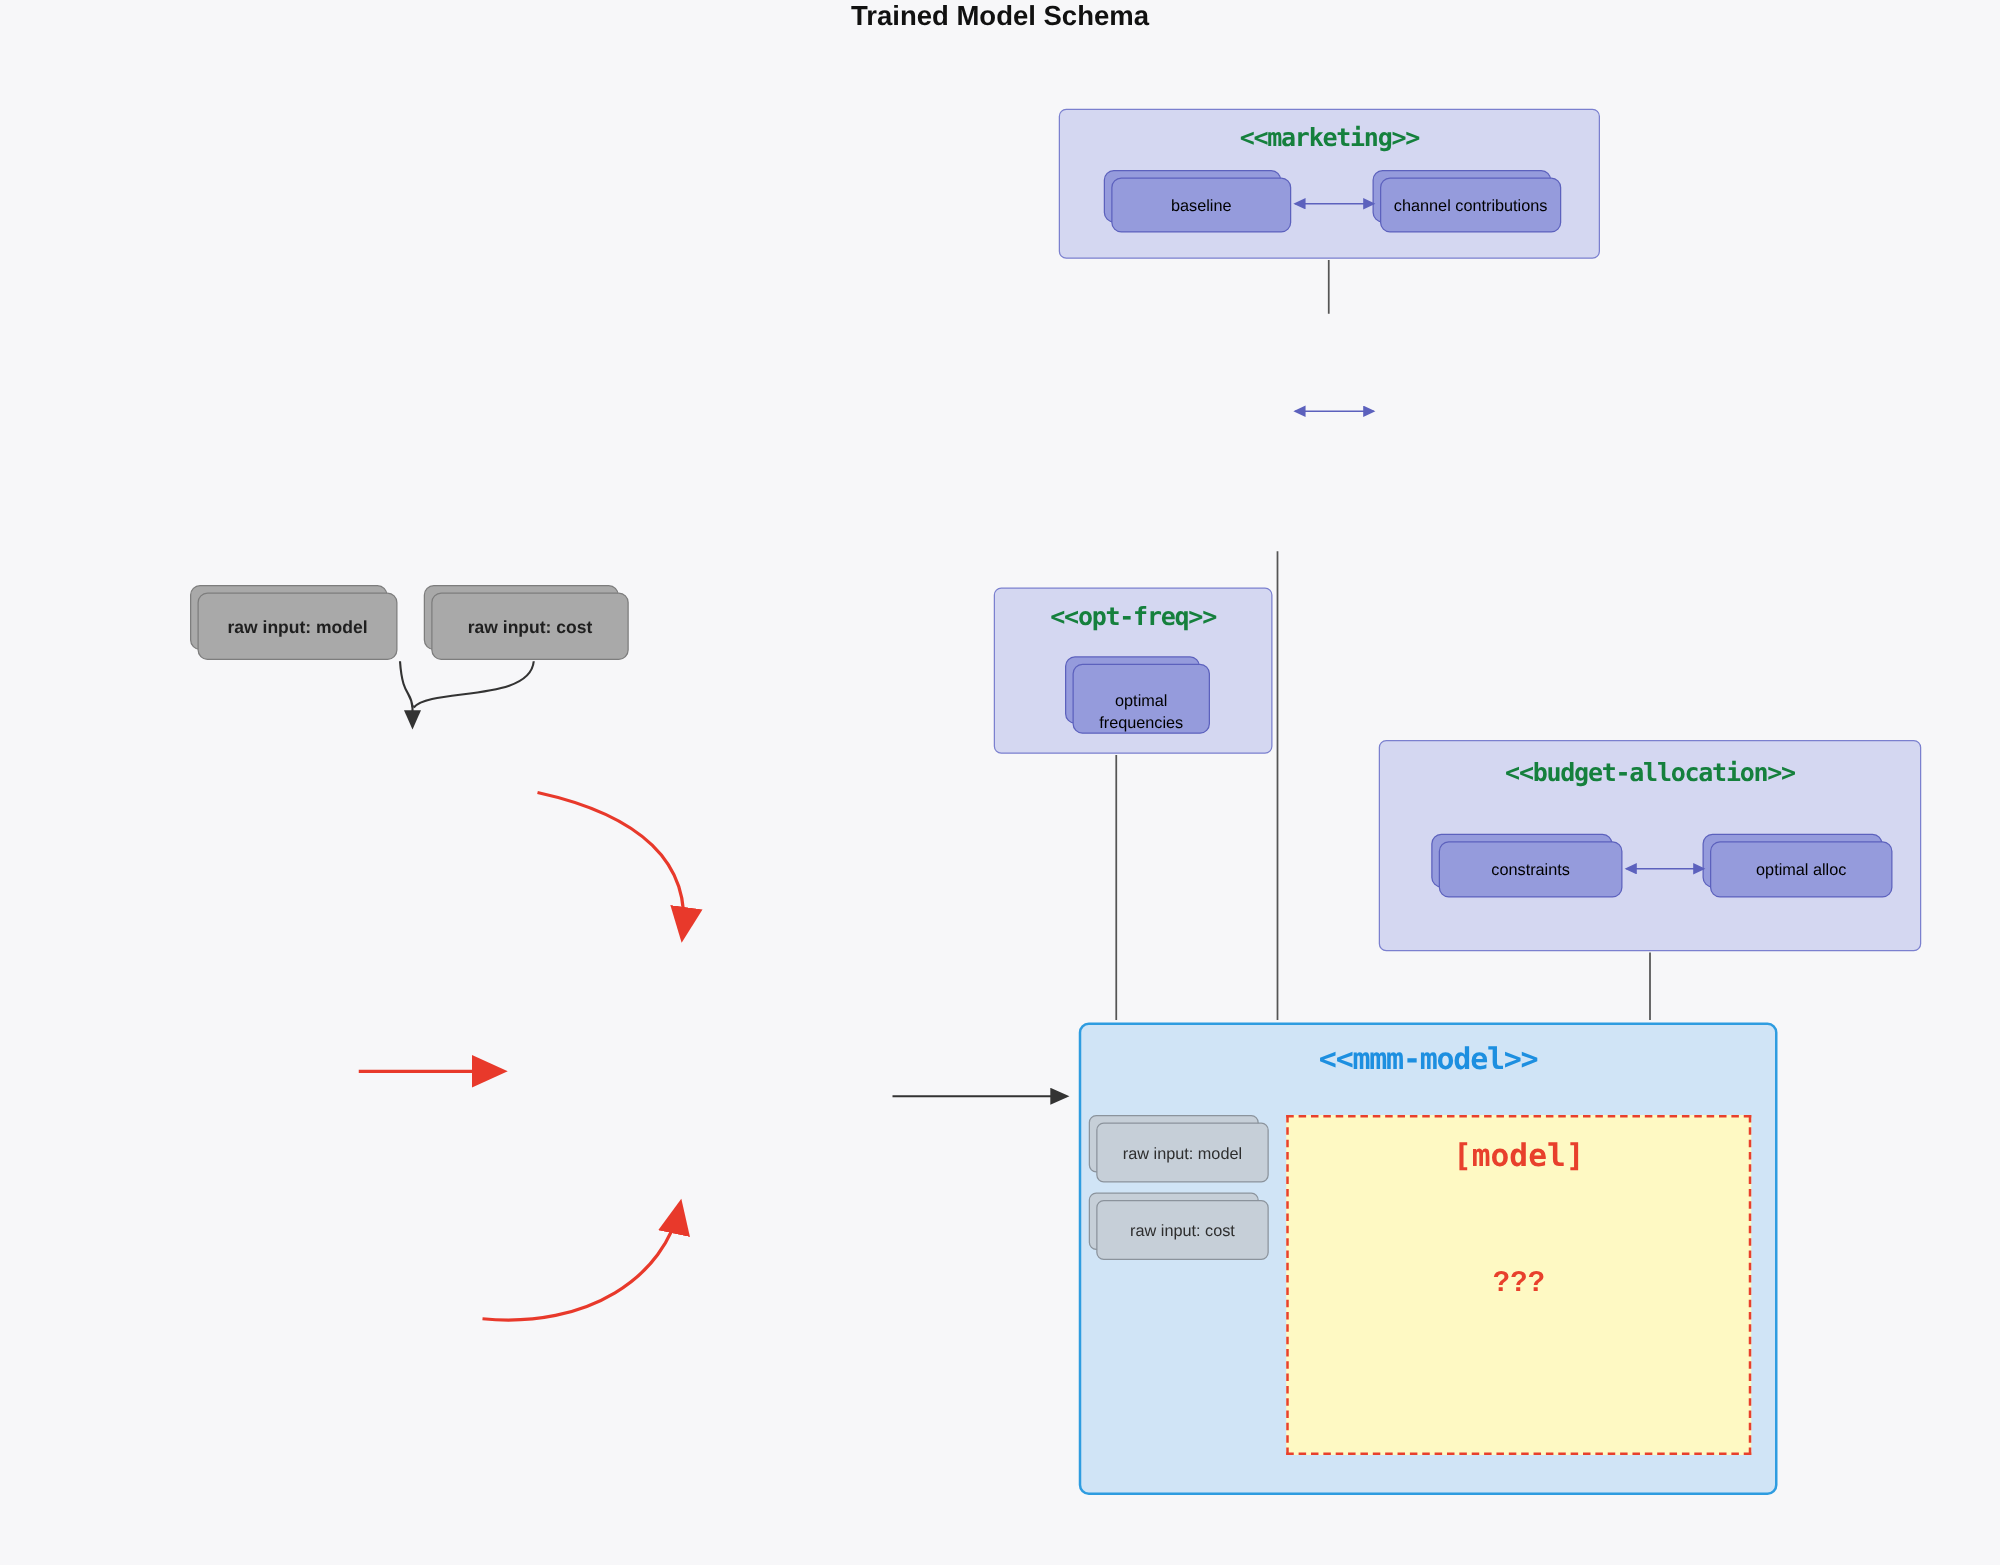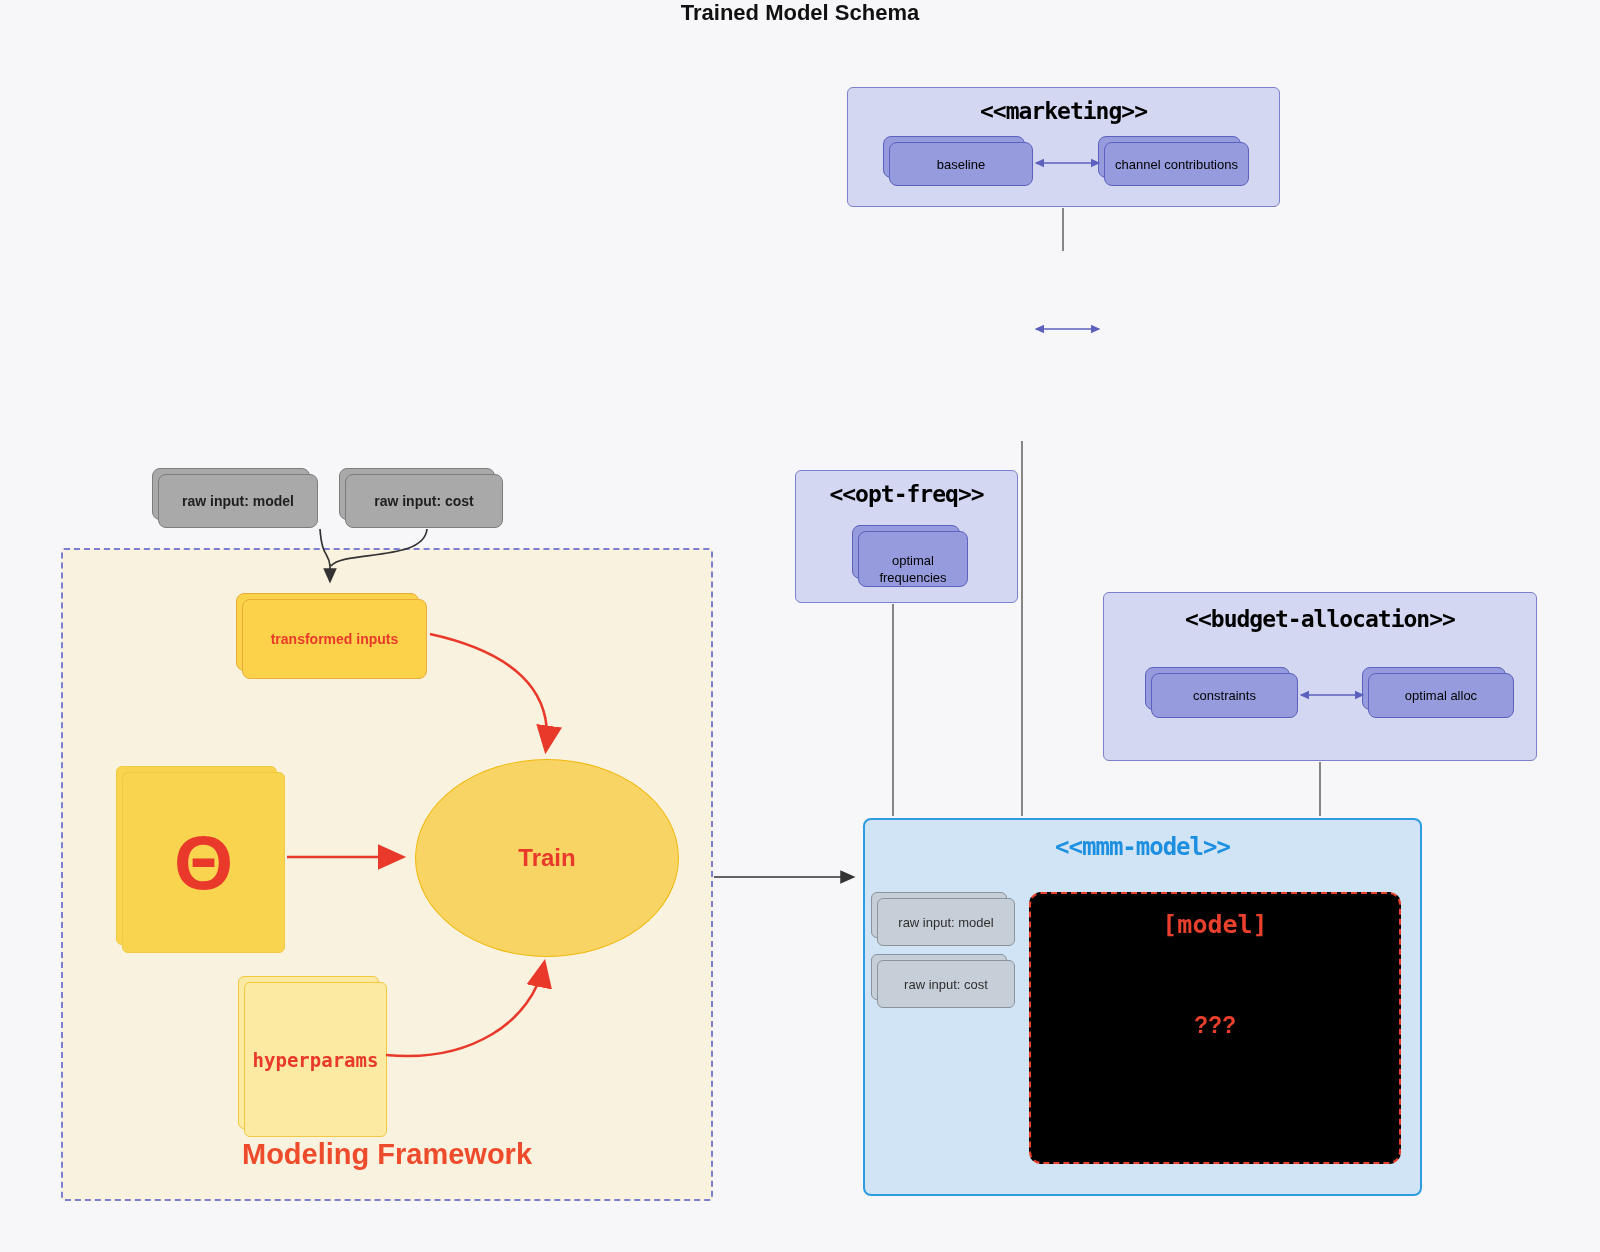--- a/index.html
+++ b/index.html
@@ -5,40 +5,40 @@
   html,body{margin:0;padding:0;background:#f7f7f9;}
   #canvas{position:relative;width:1591px;height:1252px;background:#f7f7f9;
           font-family:"Liberation Sans","DejaVu Sans",sans-serif;overflow:hidden;z-index:0;}
   .abs{position:absolute;box-sizing:border-box;}
 
   .page-title{left:0;top:8;width:1600px;text-align:center;font-size:22px;font-weight:bold;color:#111;}
 
   
   .lav{background:#d4d7f1;border:1.3px solid #7b80cf;border-radius:6px;z-index:0;}
   .lav-title{width:100%;text-align:center;font-family:"DejaVu Sans Mono","Liberation Mono",monospace;
-             font-weight:bold;font-size:23px;color:#000000;letter-spacing:-1px;}
+             font-weight:bold;font-size:20px;color:#15803d;letter-spacing:-1px;}
 
   
   .stack{position:absolute;box-sizing:border-box;display:flex;align-items:center;justify-content:center;
          text-align:center;}
   .stack::before{content:"";position:absolute;left:-7px;top:-7px;width:100%;height:100%;
          border:inherit;border-radius:inherit;background:inherit;z-index:-1;box-sizing:border-box;}
 
   .pnode{background:#959bdc;border:1.5px solid #5c61bd;border-radius:8px;
          font-size:13px;color:#000000;}
   .gnode{background:#a9a9a9;border:1.5px solid #7d7d7d;border-radius:8px;
          font-size:14px;font-weight:bold;color:#1f1f1f;}
   .gbnode{background:#c6cfd8;border:1.5px solid #8b939c;border-radius:6px;
          font-size:13px;color:#2e2e2e;}
 
   
   .mmm{background:#d0e4f6;border:2px solid #2e9ce0;border-radius:8px;z-index:0;}
   .mmm-title{width:100%;text-align:center;font-family:"DejaVu Sans Mono","Liberation Mono",monospace;
              font-weight:bold;font-size:24px;color:#1d8fe0;letter-spacing:-1px;}
-  .modelbox{background:#000000;border:2.5px dashed #e8402c;border-radius:12px;}
+  .modelbox{background:#fef9c3;border:2.5px dashed #e8402c;border-radius:0;}
   .modelbox .mlabel{position:absolute;top:16px;width:100%;text-align:center;
              font-family:"DejaVu Sans Mono","Liberation Mono",monospace;
              font-weight:bold;font-size:25px;color:#e8402c;}
   .modelbox .mq{position:absolute;top:118px;width:100%;text-align:center;
              font-weight:bold;font-size:23px;color:#e8402c;}
 
   
   .framework{background:#f9f2de;border:2px dashed #7a7fd2;border-radius:3px;z-index:0;}
   .fw-label{position:absolute;top:588px;width:100%;text-align:center;
             font-weight:bold;font-size:29px;color:#ed4b2c;}
@@ -104,35 +104,20 @@
     </div>
     <div class="stack gbnode" style="left:12px;top:140px;width:138px;height:48px;">
       <span>raw input: cost</span>
     </div>
     <div class="abs modelbox" style="left:164px;top:72px;width:372px;height:272px;">
       <div class="mlabel">[model]</div>
       <div class="mq">???</div>
     </div>
   </div>
 
-  <div class="abs framework" style="left:61px;top:548px;width:652px;height:653px;">
-    <div class="stack ynode-t" style="left:179px;top:49px;width:185px;height:80px;">
-      <span>transformed inputs</span>
-    </div>
-    <div class="stack ynode-theta" style="left:59px;top:222px;width:163px;height:181px;">
-      <span>Θ</span>
-    </div>
-    <div class="abs ellipse" style="left:352px;top:209px;width:264px;height:198px;">
-      <span>Train</span>
-    </div>
-    <div class="stack ynode-h" style="left:181px;top:432px;width:143px;height:155px;">
-      <span>hyperparams</span>
-    </div>
-    <div class="fw-label">Modeling Framework</div>
-  </div>
 
   <svg class="overlay" width="1600" height="1252" viewBox="0 0 1600 1252">
     <defs>
       <marker id="mBlack" orient="auto" markerWidth="10" markerHeight="9" refX="7.5" refY="4">
         <path d="M0,0 L9,4 L0,8 z" fill="#333"></path>
       </marker>
       <marker id="mRed" orient="auto" markerWidth="13" markerHeight="12" refX="9" refY="5">
         <path d="M0,0 L11,5 L0,10 z" fill="#e8392b"></path>
       </marker>
       <marker id="mPurple" orient="auto-start-reverse" markerWidth="9" markerHeight="8" refX="6.5" refY="3.5">

